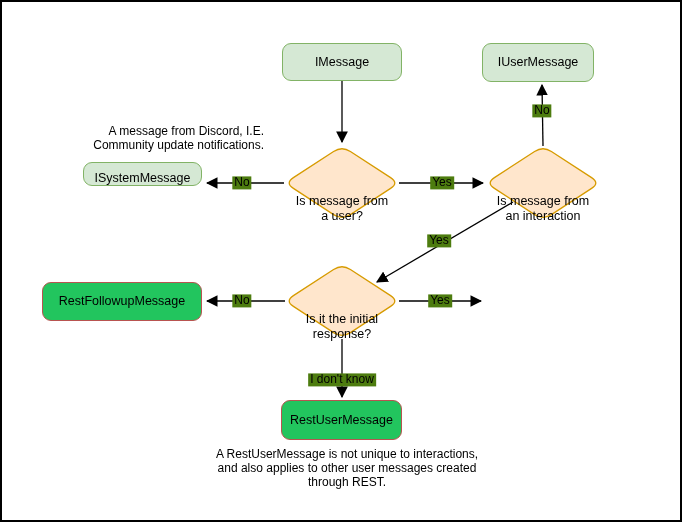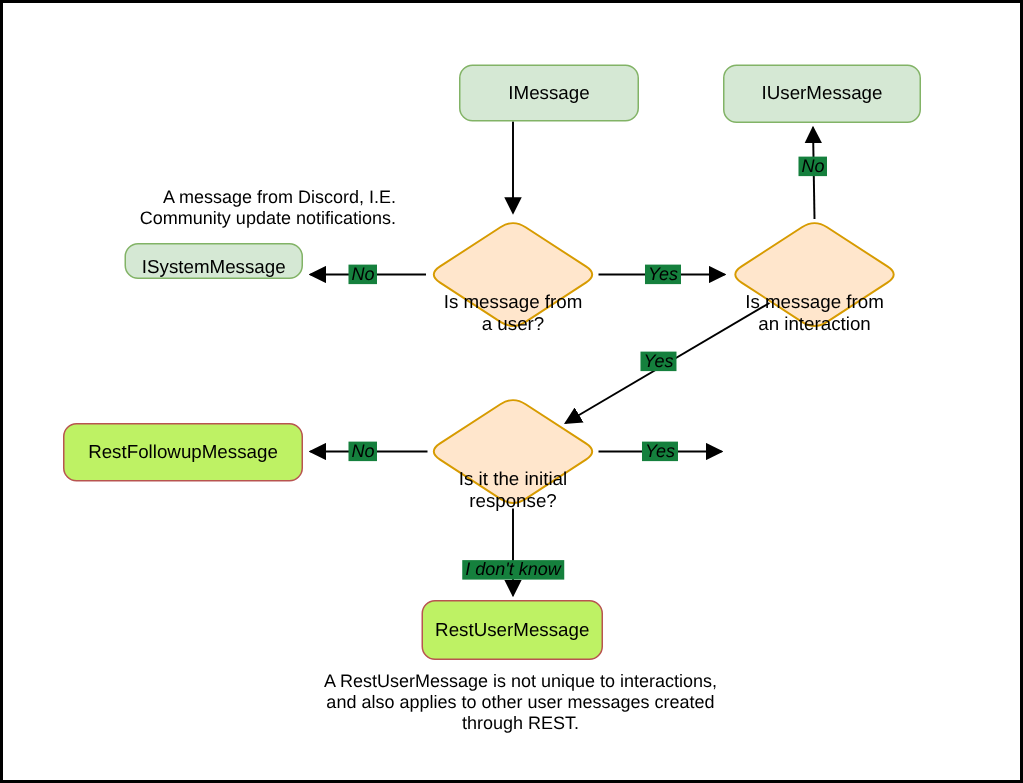--- a/index.html
+++ b/index.html
@@ -24,40 +24,39 @@
     box-sizing: border-box;
     border-radius: 9px;
     display: flex;
     align-items: center;
     justify-content: center;
     font-size: 12.5px;
     text-align: center;
     line-height: 1.15;
   }
   .node.green  { background: #d5e8d4; border: 1.3px solid #82b366; }
-  .node.red    { background: #bef264; border: 1.3px solid #b85450; }
+  .node.red    { background: #22c55e; border: 1.3px solid #b85450; }
   .dlabel {
     position: absolute;
     transform: translate(-50%, -50%);
     font-size: 12.5px;
     text-align: center;
     line-height: 1.2;
     white-space: pre-line;
     pointer-events: none;
     margin-top: 26px;
   }
   .elabel {
     position: absolute;
     transform: translate(-50%, -50%);
     font-size: 12px;
-    background: #15803d;
+    background: #4d7c0f;
     padding: 0 2px;
     white-space: nowrap;
     line-height: 1.1;
-    font-style: italic;
   }
   .note {
     position: absolute;
     transform: translate(-50%, -50%);
     font-size: 12px;
     text-align: center;
     line-height: 14px;
     white-space: pre-line;
   }
 </style>
@@ -80,25 +79,25 @@
     <line x1="511" y1="200" x2="375" y2="280" stroke="#000" stroke-width="1.3" marker-end="url(#arrowhead)"></line>
     <line x1="283" y1="299" x2="205" y2="299" stroke="#000" stroke-width="1.3" marker-end="url(#arrowhead)"></line>
     <line x1="397" y1="299" x2="479" y2="299" stroke="#000" stroke-width="1.3" marker-end="url(#arrowhead)"></line>
     <line x1="340" y1="337" x2="340" y2="395" stroke="#000" stroke-width="1.3" marker-end="url(#arrowhead)"></line>
 
     <path d="M331.6,149.5 Q340,144 348.4,149.5 L388.6,175.6 Q397,181 388.6,186.4 L348.4,212.6 Q340,218 331.6,212.6 L291.4,186.4 Q283,181 291.4,175.6 Z" fill="#ffe6cc" stroke="#d79b00" stroke-width="1.3"></path>
     <path d="M532.6,149.5 Q541,144 549.4,149.5 L589.6,175.6 Q598,181 589.6,186.4 L549.4,212.6 Q541,218 532.6,212.6 L492.4,186.4 Q484,181 492.4,175.6 Z" fill="#ffe6cc" stroke="#d79b00" stroke-width="1.3"></path>
     <path d="M331.6,267.5 Q340,262 348.4,267.5 L388.6,293.6 Q397,299 388.6,304.4 L348.4,330.6 Q340,336 331.6,330.6 L291.4,304.4 Q283,299 291.4,293.6 Z" fill="#ffe6cc" stroke="#d79b00" stroke-width="1.3"></path>
   </svg>
 
-  <div class="node green" style="left:280px; top:41px; width:120px; height:38px;margin-left:24px;">
+  <div class="node green" style="left:280px; top:41px; width:120px; height:38px;">
     <span>IMessage</span>
   </div>
 
-  <div class="node green" style="left:480px; top:41px; width:132px; height:39px;">
+  <div class="node green" style="left:480px; top:41px; width:112px; height:39px;">
     <span>IUserMessage</span>
   </div>
 
   <div class="node green" style="left:81px; top:160px; width:119px; height:24px;align-items:flex-end;">
     <span>ISystemMessage</span>
   </div>
 
   <div class="node red" style="left:40px; top:280px; width:160px; height:39px;">
     <span>RestFollowupMessage</span>
   </div>

